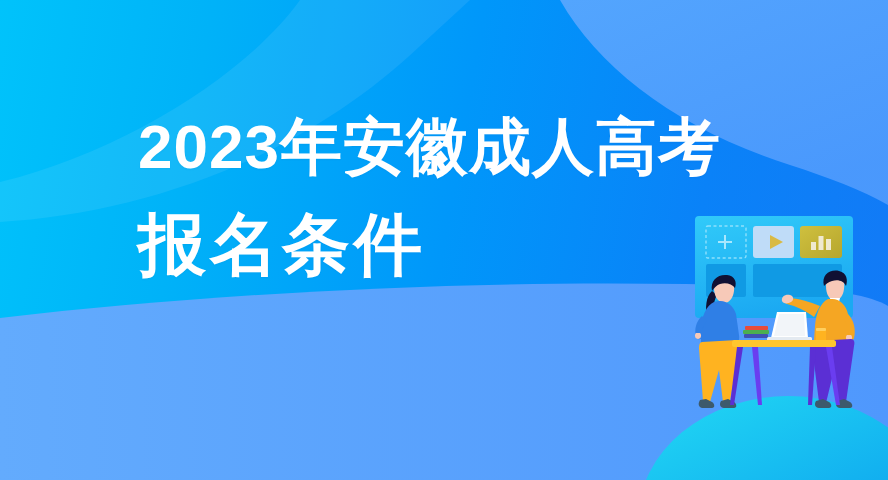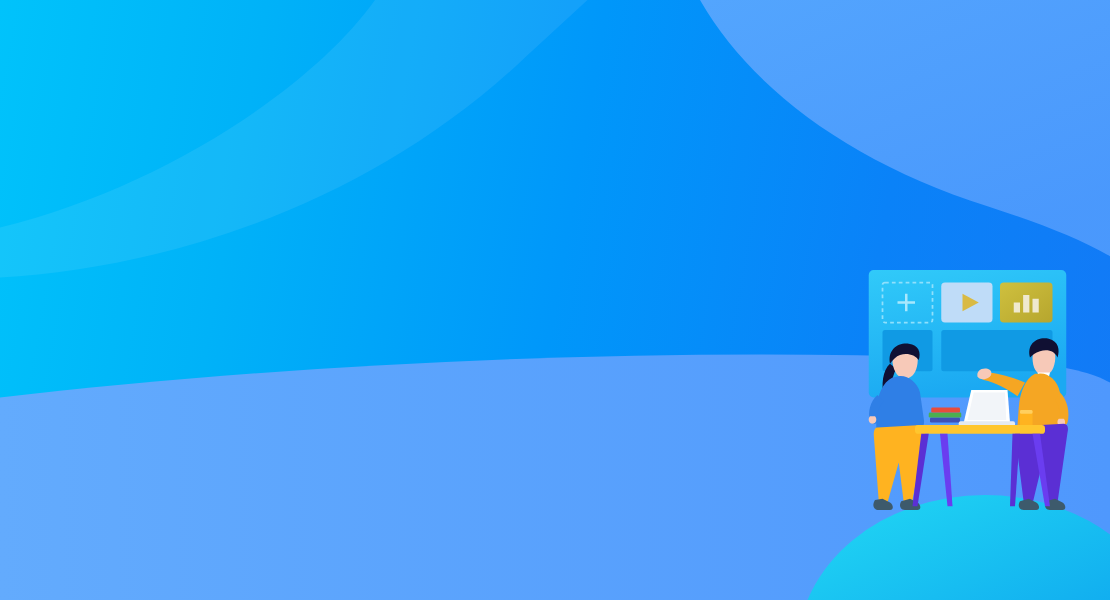--- a/index.html
+++ b/index.html
@@ -103,20 +103,24 @@
 
       <path d="M0,222 C140,214 300,160 420,46 L470,0 L300,0 C250,70 130,150 0,182 Z" fill="#ffffff" opacity="0.08"></path>
 
       <path d="M0,398 C170,372 420,404 640,438 C760,457 836,466 888,468 L888,480 L0,480 Z" fill="url(#gradLightCyan)"></path>
       <path d="M0,414 C190,388 430,420 660,452 C770,467 840,474 888,476 L888,480 L0,480 Z" fill="#69d9fb" opacity="0.55"></path>
 
       <path d="M0,318 C180,288 420,272 620,282 C760,289 840,300 888,312 L888,480 L0,480 Z" fill="url(#gradLightBlue)" opacity="0.0"></path>
     </svg>
   </div>
 
+  <div class="title-block">
+    <div class="title-line title-line-1">2023年安徽成人高考</div>
+    <div class="title-line title-line-2">报名条件</div>
+  </div>
 
   <div class="illustration">
     <svg viewBox="0 0 248 290" xmlns="http://www.w3.org/2000/svg">
       <defs>
         <linearGradient id="boardGrad" x1="0" y1="0" x2="0.3" y2="1">
           <stop offset="0%" stop-color="#31caf9"></stop>
           <stop offset="100%" stop-color="#1ba9f2"></stop>
         </linearGradient>
         <linearGradient id="chartGrad" x1="0" y1="0" x2="1" y2="1">
           <stop offset="0%" stop-color="#cfc03e"></stop>

